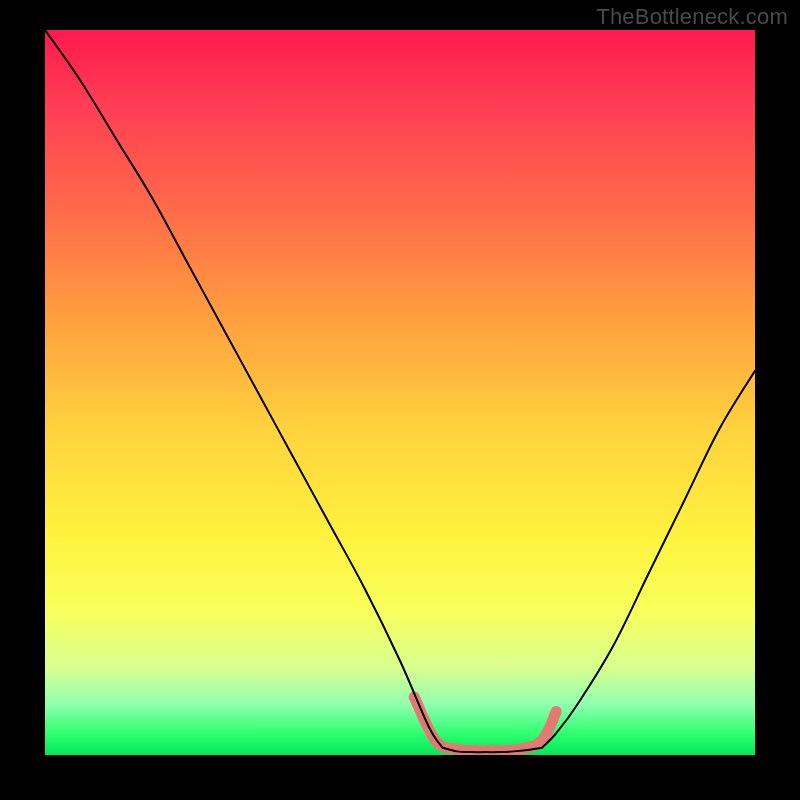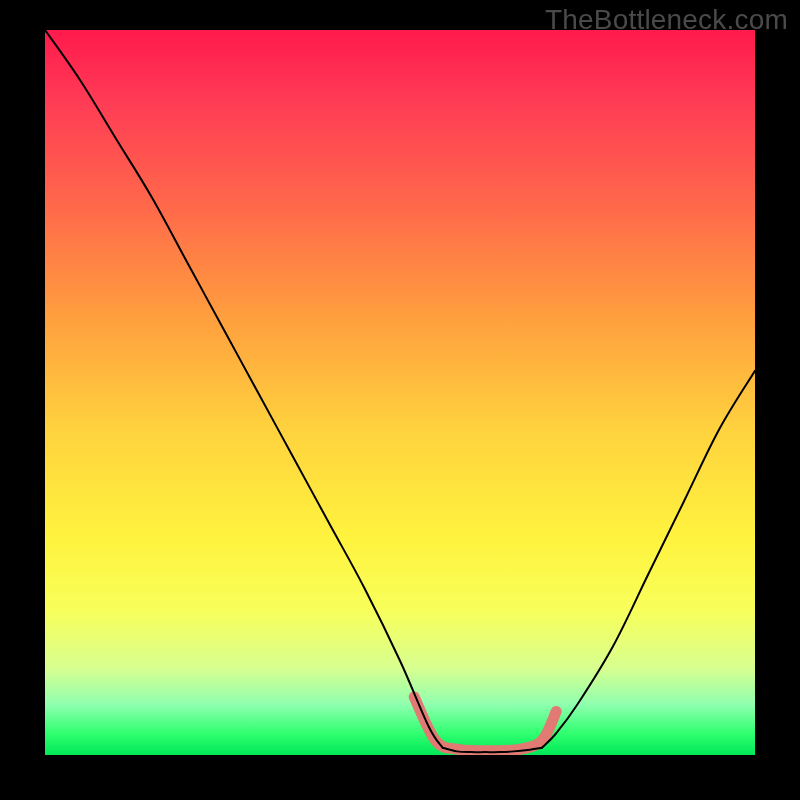--- a/index.html
+++ b/index.html
@@ -14,21 +14,21 @@
   .frame {
     position: relative;
     width: 800px;
     height: 800px;
     background: #000;
   }
   .watermark {
     position: absolute;
     top: 4px;
     right: 12px;
-    font-size: 28px;
+    font-size: 22px;
     font-weight: 500;
     color: #4a4a4a;
     letter-spacing: 0.2px;
     z-index: 5;
     text-align: right;
   }
   .plot-area {
     position: absolute;
     left: 45px;
     top: 30px;

